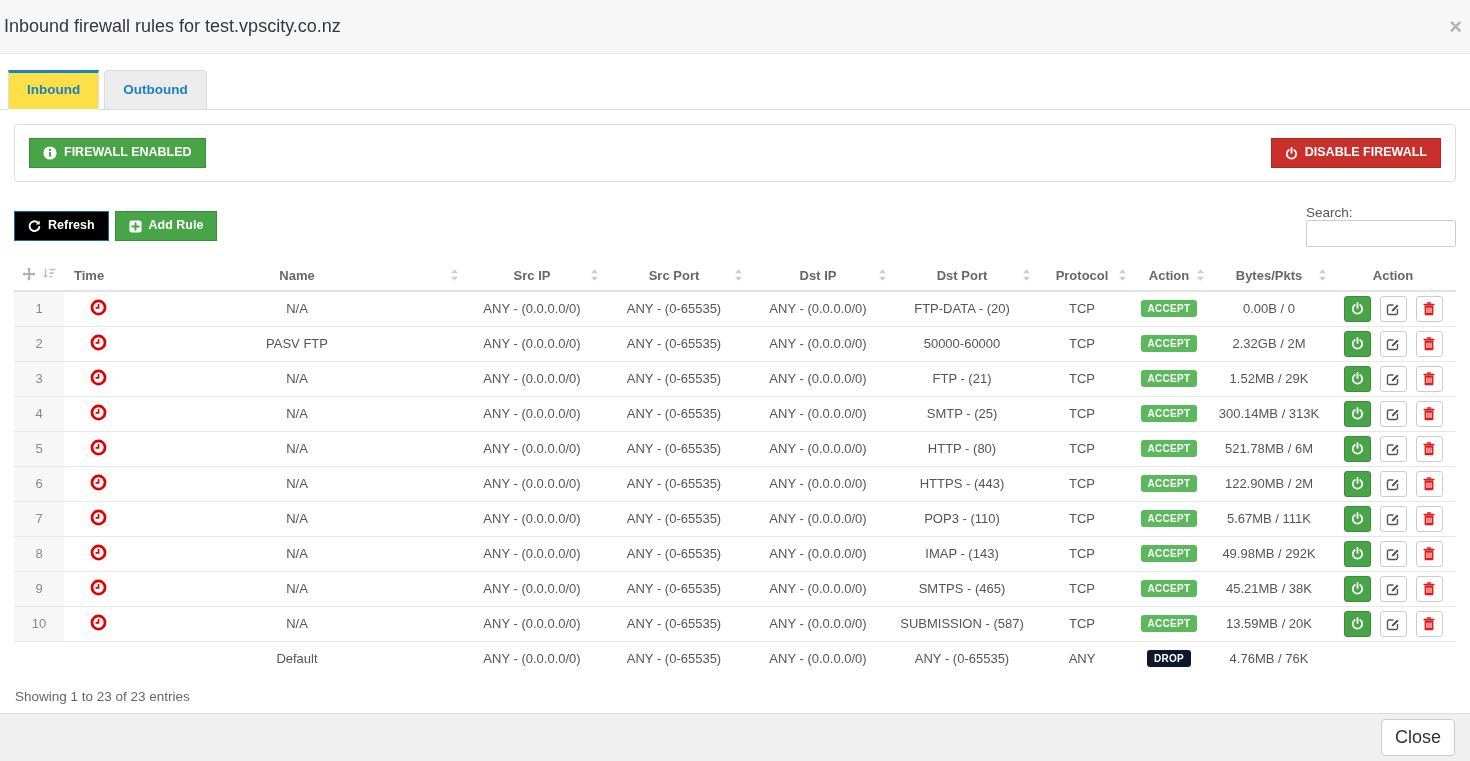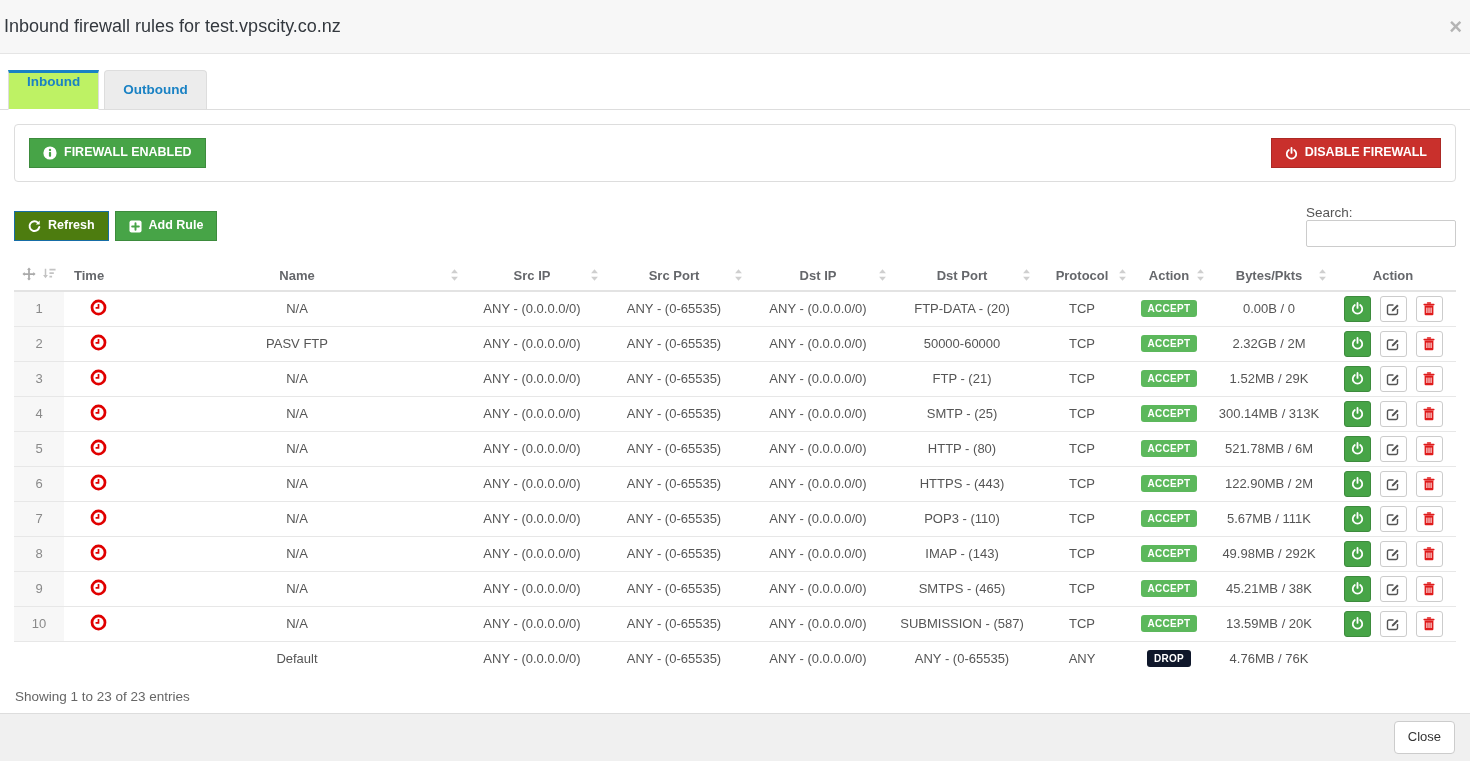--- a/index.html
+++ b/index.html
@@ -16,42 +16,42 @@
   }
   .modal-title{ font-size:18px; color:#33383e; font-weight:400; flex:1; }
   .close-x{ font-size:22px; font-weight:bold; color:#b4b4b4; line-height:1; cursor:pointer; background:none; border:none; padding:0 4px;}
   
   .tabbar{ padding:16px 14px 0 8px; border-bottom:1px solid #ddd; display:flex; }
   .tab{
     font-size:13.5px; font-weight:700; color:#1a82c4; padding:11px 18px 12px;
     cursor:pointer; position:relative; background:transparent; border:1px solid transparent;
   }
   .tab.active{
-    background:#bef264; border-color:#ddd; border-bottom-color:#fff;
-    border-top:3px solid #1a82c4; margin-bottom:-1px; padding-top:1px;
+    background:#fde047; border-color:#ddd; border-bottom-color:#fff;
+    border-top:3px solid #1a82c4; margin-bottom:-1px; padding-top:9px;
   }
   .tab.inactive{
     background:#ececec; border-color:#ddd; border-bottom:none;
     border-radius:4px 4px 0 0; margin-left:5px;
   }
   
   .content{ padding:14px; }
   .status-panel{
     border:1px solid #ddd; border-radius:4px; padding:13px 14px;
     display:flex; justify-content:space-between; align-items:center;
   }
   .btn{
     display:inline-flex; align-items:center; gap:7px; font-weight:700; font-size:12.5px;
     color:#fff; padding:7px 13px; border-radius:0; border:1px solid transparent; cursor:pointer;
     line-height:1.1; white-space:nowrap;
   }
   .btn-green{ background:#47a447; border-color:#3d8b3d; }
   .btn-red{ background:#c9302c; border-color:#ac2925; }
-  .btn-blue{ background:#4d7c0f; border-color:#166da6;justify-content:flex-end; }
-  .btn-default{ background:#fff; border-color:#ccc; color:#333; font-weight:400; font-size:13px; padding:8px 13px; border-radius:4px;}
+  .btn-blue{ background:#000000; border-color:#166da6;justify-content:flex-end; }
+  .btn-default{ background:#fff; border-color:#ccc; color:#333; font-weight:400; font-size:18px; padding:8px 13px; border-radius:4px;}
   .icon{ display:inline-flex; align-items:center; justify-content:center; }
   .icon svg{ display:block; }
   
   .toolbar{ margin-top:23px; display:flex; justify-content:space-between; align-items:center; }
   .toolbar-left{ display:flex; gap:6px; }
   .search-wrap{ display:flex; font-size:13.5px; color:#555;flex-direction:column; }
   .search-wrap label{ margin-right:9px; }
   .search-input{
     width:150px; height:27px; border:1px solid #ccc; border-radius:2px; padding:0 6px;
     font-family:inherit; font-size:13px; color:#555; outline:none;

